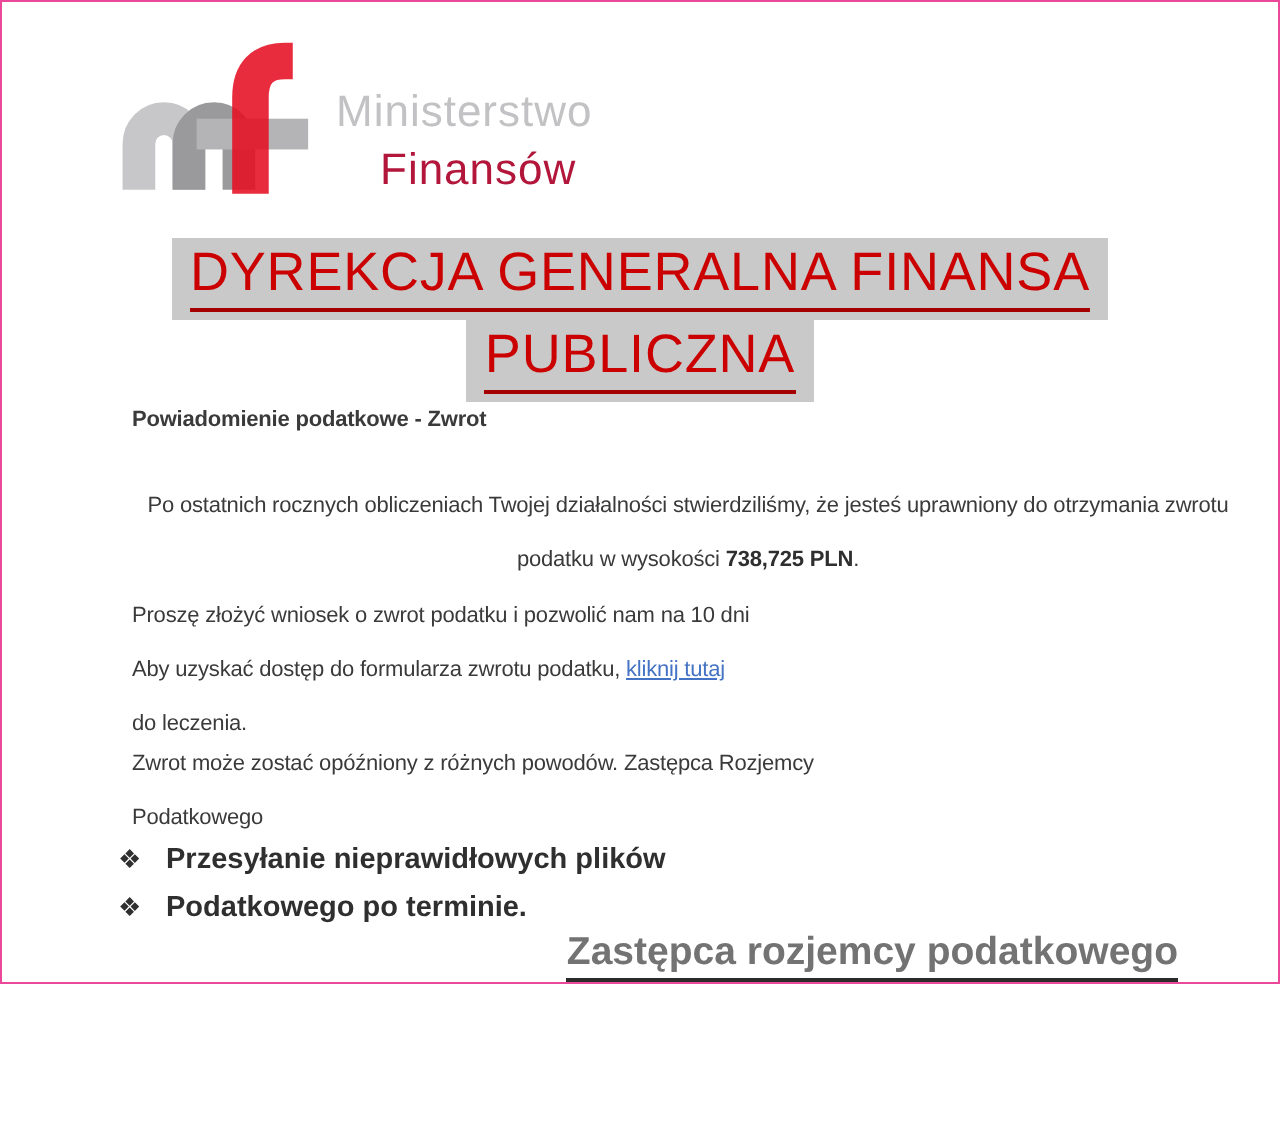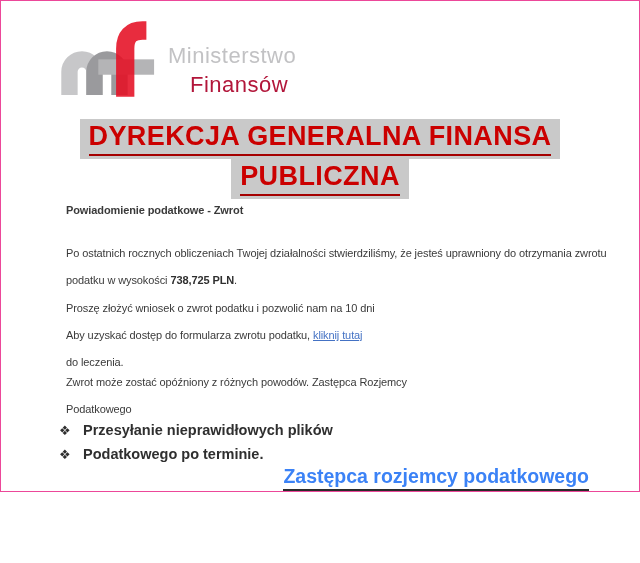--- a/index.html
+++ b/index.html
@@ -26,43 +26,43 @@
   
   .banner { position: absolute; top: 118px; left: 0; width: 100%; text-align: center; line-height: 33px; }
   .banner-box {
     display: inline-block;
     background: #c9c9c9;
     padding: 1px 9px 3px 9px;
   }
   .banner-text {
     display: inline-block;
     font-size: 27px;
-    font-weight: 700;
+    font-weight: 400;
     letter-spacing: 0.4px;
     color: #cb0000;
     border-bottom: 2px solid #a50000;
     padding-bottom: 1px;
   }
 
   
   .body-col { position: absolute; left: 65px; width: 556px; font-size: 11px; letter-spacing: -0.1px; line-height: 27px; color: #3a3a3a; }
   .subject { top: 196px; font-weight: bold; }
-  .para1 { top: 239px; }
+  .para1 { top: 239px; text-align: center; }
   .para2 { top: 294px; }
   .para4 { top: 368px; }
   .amount { font-weight: bold; color: #2f2f2f; }
   .link { color: #4472c4; text-decoration: underline; cursor: pointer; }
 
   
   .bullets { position: absolute; left: 58px; top: 418px; list-style: none; font-size: 14.5px; font-weight: bold; line-height: 22.5px; color: #2f2f2f; }
   .bullets li { display: flex; align-items: baseline; }
   .bullet-glyph { width: 24px; font-size: 13px; font-family: "DejaVu Sans", sans-serif; }
 
   
-  .signoff { position: absolute; right: 50px; top: 464px; font-size: 19.5px; font-weight: bold; color: #3b82f6; border-bottom: 2px solid #2a2a2a; padding-bottom: 1px; }
+  .signoff { position: absolute; right: 50px; top: 464px; font-size: 19.5px; font-weight: bold; color: #737373; border-bottom: 2px solid #2a2a2a; padding-bottom: 1px; }
   .signature { position: absolute; left: 383px; top: 496px; width: 154px; height: 60px; }
 </style>
 </head>
 <body>
 
 <div class="page">
 
   <div class="logo-row">
     <svg class="logo-mark" viewBox="0 0 104 86" aria-hidden="true">
       <path d="M14,84 V60 A13,13 0 0 1 40,60 V84" stroke="#c7c7c9" stroke-width="17" fill="none"></path>

